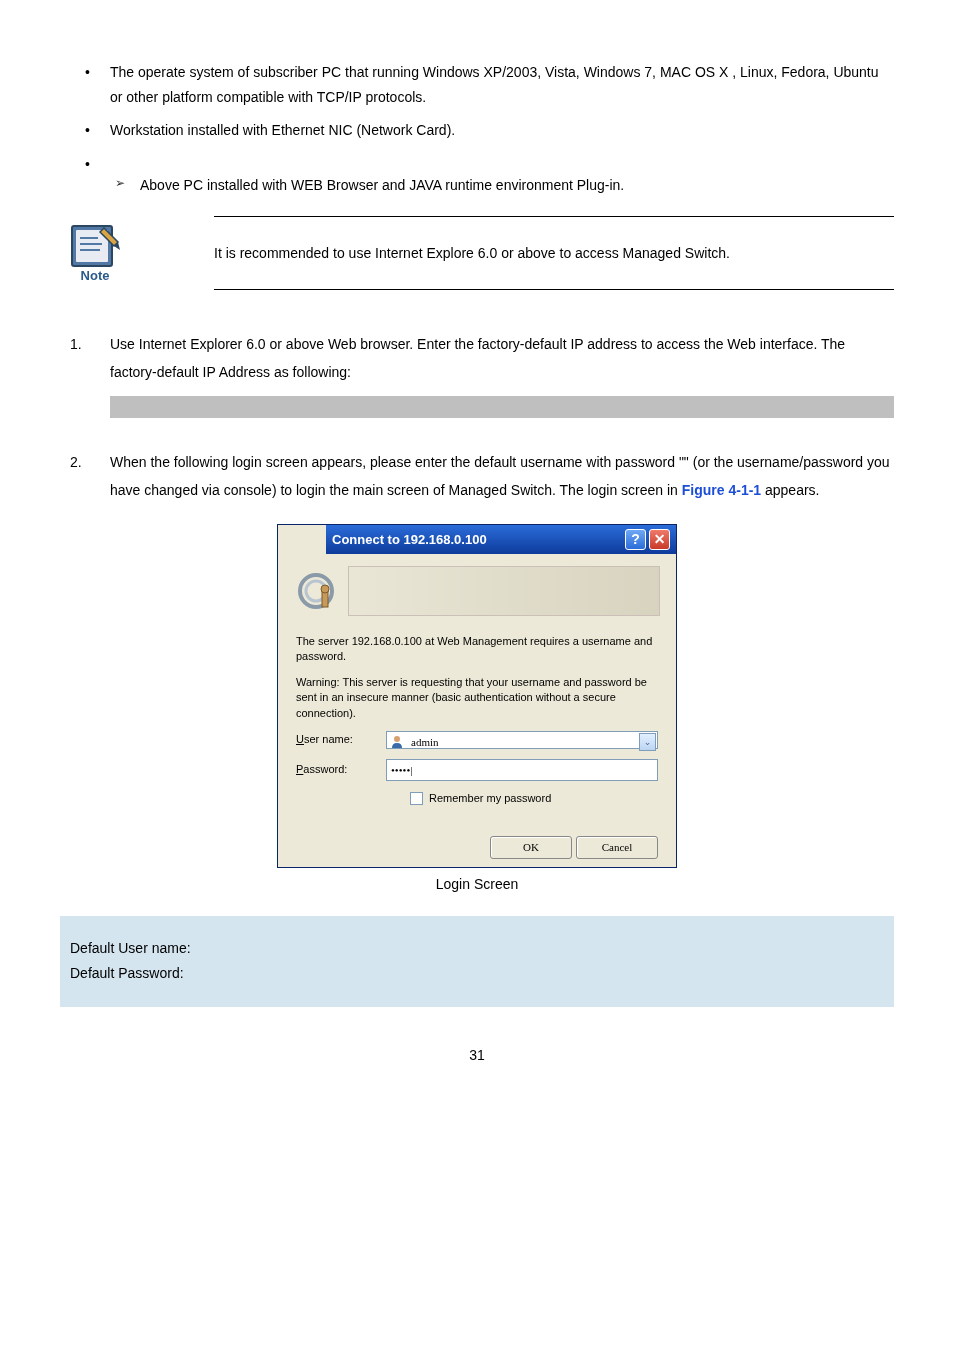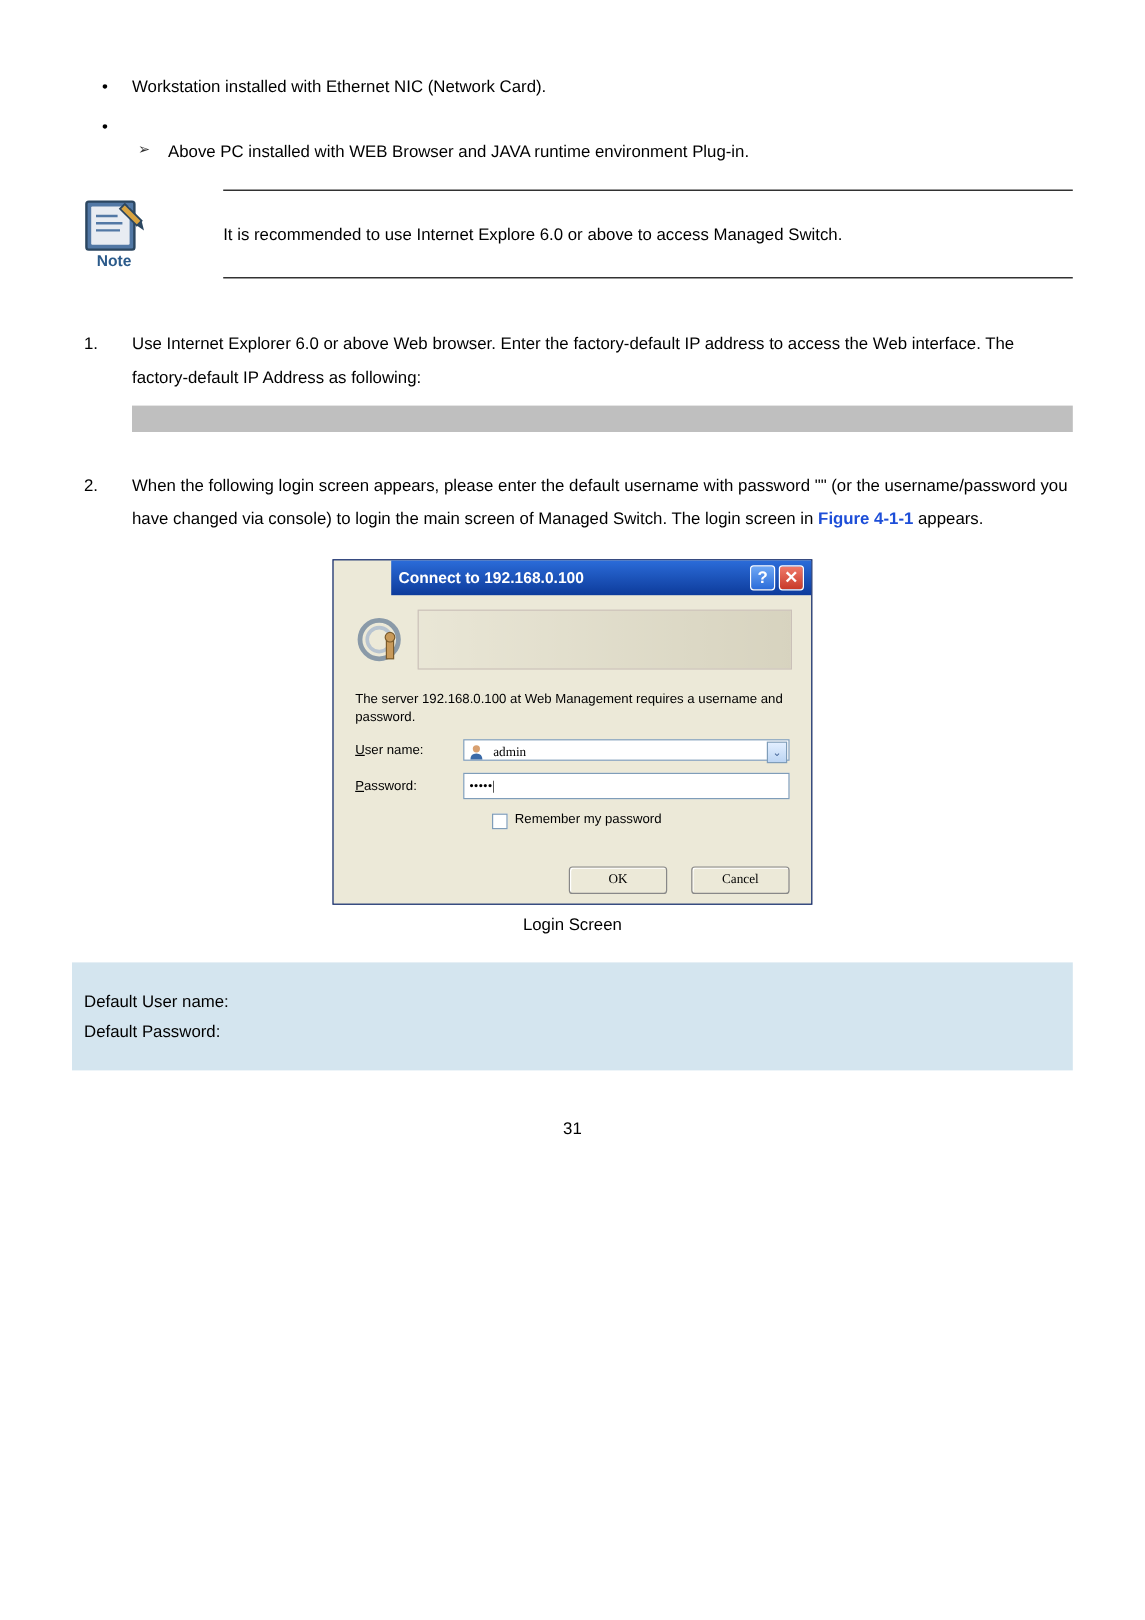--- a/index.html
+++ b/index.html
@@ -15,21 +15,21 @@
     .bullet-list { list-style: none; padding-left: 25px; }
     .bullet-list li { position: relative; padding-left: 25px; margin-bottom: 8px; line-height: 1.8; }
     .bullet-list li::before { content: "•"; position: absolute; left: 0; }
     .arrow-list { list-style: none; padding-left: 55px; margin-top: 4px; }
     .arrow-list li { position: relative; padding-left: 25px; margin-bottom: 4px; line-height: 1.6; }
     .arrow-list li::before { content: "➢"; position: absolute; left: 0; color: #333; font-size: 12px; }
     .note-row { display: flex; align-items: center; margin-top: 20px; margin-bottom: 40px; }
     .note-icon { width: 70px; height: 70px; flex-shrink: 0; display: flex; flex-direction: column; align-items: center; justify-content: center; }
     .note-icon-svg-wrap { width: 55px; height: 48px; }
     .note-label { color: #2b5a8a; font-size: 13px; font-weight: bold; margin-top: -2px; }
-    .note-text { margin-left: 56px; flex: 1; border-top: 1px solid #000; border-bottom: 1px solid #000; padding: 28px 0; }
+    .note-text { margin-left: 84px; flex: 1; border-top: 1px solid #000; border-bottom: 1px solid #000; padding: 28px 0; }
     .numbered { list-style: none; padding-left: 10px; }
     .numbered li { position: relative; padding-left: 40px; margin-bottom: 16px; line-height: 2; }
     .numbered li .num { position: absolute; left: 0; }
     .gray-bar { background: #bfbfbf; height: 22px; width: 100%; margin-top: 10px; }
     .blue-ref { color: #1d4ed8; font-weight: bold; }
     .dialog-container { width: 400px; margin: 20px auto 8px auto; border: 1px solid #0a246a; background: #ece9d8; font-family: Tahoma, sans-serif; font-size: 11px; }
     .dialog-titlebar { display: flex; align-items: center; justify-content: space-between; background: linear-gradient(to bottom, #2b6cd9 0%, #0d3b9b 100%); padding: 4px 6px; margin-left: 48px; }
     .dialog-title { color: #fff; font-weight: bold; font-size: 13px; }
     .title-btns { display: flex; gap: 3px; }
     .title-btn { width: 21px; height: 21px; display: flex; align-items: center; justify-content: center; font-weight: bold; font-size: 14px; border-radius: 3px; border: 1px solid #fff; }
@@ -43,30 +43,31 @@
     .form-row { display: flex; align-items: center; margin-top: 10px; }
     .form-label { width: 90px; }
     .form-label .ul { text-decoration: underline; }
     .input-wrap { flex: 1; position: relative; }
     .input-field { width: 100%; border: 1px solid #7f9db9; background: #fff; padding: 3px 4px 3px 24px; font-family: Tahoma; font-size: 11px; height: 18px; }
     .input-field-plain { width: 100%; border: 1px solid #7f9db9; background: #fff; padding: 3px 4px; font-family: Tahoma; font-size: 11px; height: 22px; }
     .user-icon { position: absolute; left: 3px; top: 3px; width: 16px; height: 16px; }
     .dropdown-arrow { position: absolute; right: 2px; top: 2px; width: 17px; height: 18px; background: linear-gradient(#e3efff,#bcd5f3); border: 1px solid #7f9db9; display: flex; align-items: center; justify-content: center; color: #4a6a9c; font-size: 9px; }
     .checkbox-row { display: flex; align-items: center; margin-top: 10px; margin-left: 90px; gap: 6px; padding-left: 24px; }
     .checkbox { width: 13px; height: 13px; border: 1px solid #7f9db9; background: #fff; }
-    .btn-row { display: flex; justify-content: flex-end; gap: 20px; padding: 14px 18px 8px 8px; }
+    .btn-row { display: flex; justify-content: flex-end; gap: 4px; padding: 14px 18px 8px 8px; }
     .win-btn { width: 82px; height: 23px; background: #ece9d8; border: 1px solid #888; border-radius: 3px; font-family: Tahoma; font-size: 11px; text-align: center; line-height: 21px; box-shadow: inset 1px 1px 0 #fff; }
     .caption { text-align: center; margin-top: 8px; font-size: 14px; }
     .defaults { margin-top: 24px; background: #d4e5ef; padding: 20px 10px; line-height: 1.8; }
     .page-num { text-align: center; margin-top: 40px; }
   </style>
 </head>
 <body>
 
 <ul class="bullet-list">
+  <li>The operate system of subscriber PC that running Windows XP/2003, Vista, Windows 7, MAC OS X , Linux, Fedora, Ubuntu or other platform compatible with TCP/IP protocols.</li>
   <li>Workstation installed with Ethernet NIC (Network Card).</li>
   <li style="min-height:14px;"></li>
 </ul>
 <ul class="arrow-list">
   <li>Above PC installed with WEB Browser and JAVA runtime environment Plug-in.</li>
 </ul>
 
 <div class="note-row">
   <div class="note-icon">
     <div class="note-icon-svg-wrap">
@@ -112,20 +113,21 @@
     <svg class="lock-icon" viewBox="0 0 44 44">
       <circle cx="22" cy="22" r="16" fill="none" stroke="#8a9aa8" stroke-width="4"></circle>
       <circle cx="22" cy="22" r="10" fill="none" stroke="#b8c4d0" stroke-width="3"></circle>
       <rect x="28" y="22" width="6" height="16" fill="#c89a5a" stroke="#7a5a2a"></rect>
       <circle cx="31" cy="20" r="4" fill="#c89a5a" stroke="#7a5a2a"></circle>
     </svg>
     <div class="header-graphic"></div>
   </div>
   <div class="dialog-body">
     <p>The server 192.168.0.100 at Web Management requires a username and password.</p>
+    <p>Warning: This server is requesting that your username and password be sent in an insecure manner (basic authentication without a secure connection).</p>
 
     <div class="form-row">
       <div class="form-label"><span class="ul">U</span><span>ser name:</span></div>
       <div class="input-wrap">
         <svg class="user-icon" viewBox="0 0 16 16">
           <circle cx="8" cy="5" r="3" fill="#d8a070"></circle>
           <path d="M 3 14 Q 3 9 8 9 Q 13 9 13 14 Z" fill="#3a6aa8"></path>
         </svg>
         <div class="input-field">admin</div>
         <div class="dropdown-arrow">⌄</div>

